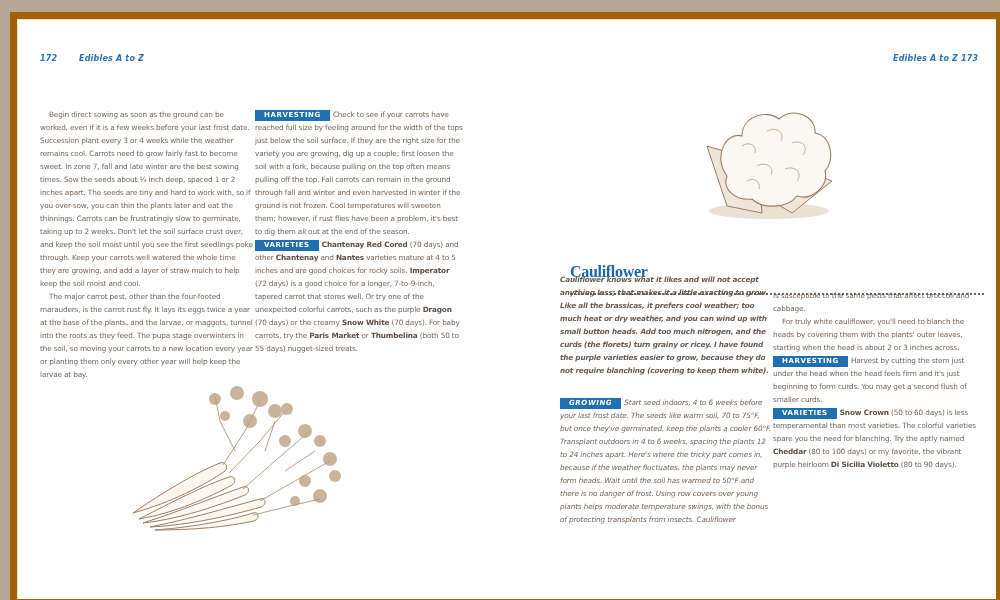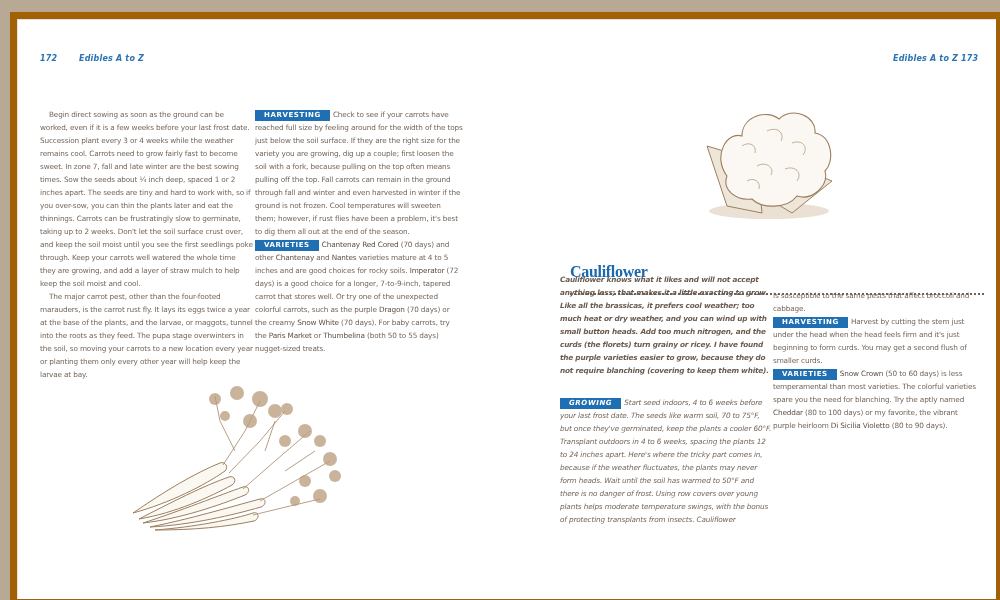--- a/index.html
+++ b/index.html
@@ -22,21 +22,21 @@
     font-size:8px; color:#2a74b3; letter-spacing:.2px;
   }
   .text {
     position:absolute;
     font-family:"DejaVu Sans", sans-serif;
     font-size:7.3px; line-height:13px; color:#74665b;
     letter-spacing:-0.15px;
   }
   .text p { margin:0; }
   .text p.ind { text-indent:9px; }
-  .text b { color:#5e4f44; font-weight:normal; }
+  .text b { color:#5e4f44; font-weight:bold; }
   .label {
     display:inline-block; background:#1f6fb2; color:#ffffff;
     font-weight:bold; font-size:7px; letter-spacing:.6px;
     padding:0 9px; line-height:11px; margin-right:3px;
   }
   .section { margin-top:13px; }
   .title {
     position:absolute; left:553px; top:244px;
     font-family:Liberation Serif, serif; font-weight:bold;
     font-size:16px; color:#1b68ae; letter-spacing:-0.3px;
@@ -133,20 +133,21 @@
 
   <div class="text" style="left:543px; top:254px; width:212px;">
     <p class="intro">Cauliflower knows what it likes and will not accept anything less; that makes it a little exacting to grow. Like all the brassicas, it prefers cool weather; too much heat or dry weather, and you can wind up with small button heads. Add too much nitrogen, and the curds (the florets) turn grainy or ricey. I have found the purple varieties easier to grow, because they do not require blanching (covering to keep them white).</p>
     <p class="section" style="margin-top:19px;font-style:italic;">
       <span class="label">GROWING</span><span>Start seed indoors, 4 to 6 weeks before your last frost date. The seeds like warm soil, 70 to 75°F, but once they've germinated, keep the plants a cooler 60°F. Transplant outdoors in 4 to 6 weeks, spacing the plants 12 to 24 inches apart. Here's where the tricky part comes in, because if the weather fluctuates, the plants may never form heads. Wait until the soil has warmed to 50°F and there is no danger of frost. Using row covers over young plants helps moderate temperature swings, with the bonus of protecting transplants from insects. Cauliflower</span>
     </p>
   </div>
 
   <div class="text" style="left:756px; top:270px; width:208px;">
     <p>is susceptible to the same pests that affect broccoli and cabbage.</p>
+    <p class="ind">For truly white cauliflower, you'll need to blanch the heads by covering them with the plants' outer leaves, starting when the head is about 2 or 3 inches across.</p>
     <p class="section">
       <span class="label">HARVESTING</span><span>Harvest by cutting the stem just under the head when the head feels firm and it's just beginning to form curds. You may get a second flush of smaller curds.</span>
     </p>
     <p class="section">
       <span class="label">VARIETIES</span><span><b>Snow Crown</b> (50 to 60 days) is less temperamental than most varieties. The colorful varieties spare you the need for blanching. Try the aptly named <b>Cheddar</b> (80 to 100 days) or my favorite, the vibrant purple heirloom <b>Di Sicilia Violetto</b> (80 to 90 days).</span>
     </p>
   </div>
 
 </div>
 

